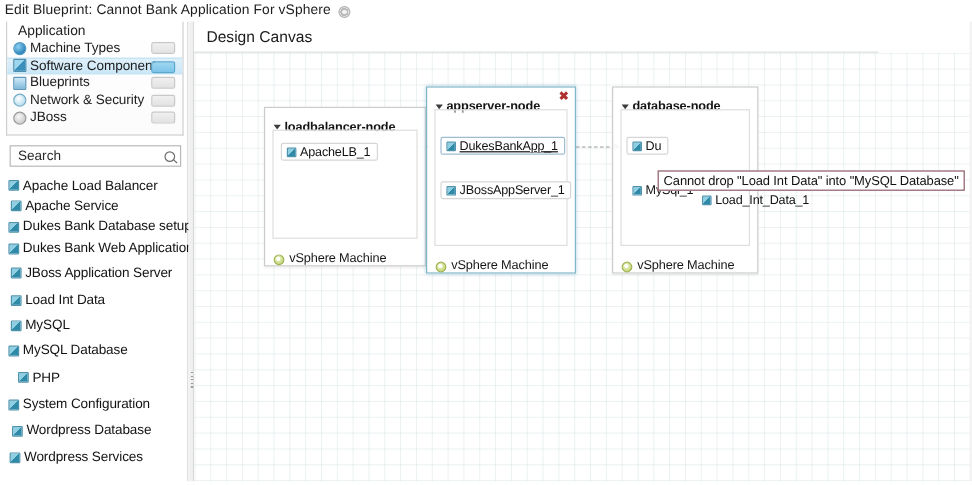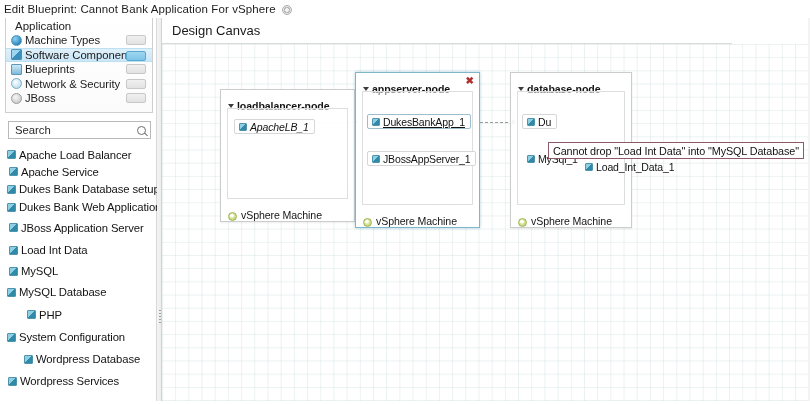--- a/index.html
+++ b/index.html
@@ -477,29 +477,29 @@
       <span class="comp-label">Load Int Data</span>
     </div>
     <div class="comp-row" style="padding-left:9px;height:20px">
       <span class="comp-icon"></span>
       <span class="comp-label">MySQL</span>
     </div>
     <div class="comp-row" style="height:22px">
       <span class="comp-icon"></span>
       <span class="comp-label">MySQL Database</span>
     </div>
-    <div class="comp-row" style="padding-left:27px;height:23px">
+    <div class="comp-row" style="padding-left:15px;height:23px">
       <span class="comp-icon"></span>
       <span class="comp-label">PHP</span>
     </div>
     <div class="comp-row" style="height:22px">
       <span class="comp-icon"></span>
       <span class="comp-label">System Configuration</span>
     </div>
-    <div class="comp-row" style="padding-left:24px;height:22px">
+    <div class="comp-row" style="padding-left:10px;height:22px">
       <span class="comp-icon"></span>
       <span class="comp-label">Wordpress Database</span>
     </div>
     <div class="comp-row" style="padding-left:8px;height:22px">
       <span class="comp-icon"></span>
       <span class="comp-label">Wordpress Services</span>
     </div>
   </div>
 </div>
 
@@ -521,21 +521,21 @@
 
     <div class="conn" style="left:303px; top:78px; width:48px;"></div>
     <div class="conn-arrow" style="left:350px; top:75px;"></div>
 
     <div class="node" style="left:58px; top:45px; width:135px; height:133px;">
       <div class="node-header">
         <span class="caret"></span>
         <span class="node-title">loadbalancer-node</span>
       </div>
       <div class="node-body">
-        <div class="chip" style="left:6px; top:10px;font-style:italic;">
+        <div class="chip" style="left:6px; top:10px;">
           <span class="chip-icon"></span>
           <span class="chip-label">ApacheLB_1</span>
         </div>
       </div>
       <div class="node-footer">
         <span class="vsphere-icon"></span>
         <span class="vsphere-label">vSphere Machine</span>
       </div>
     </div>
 

